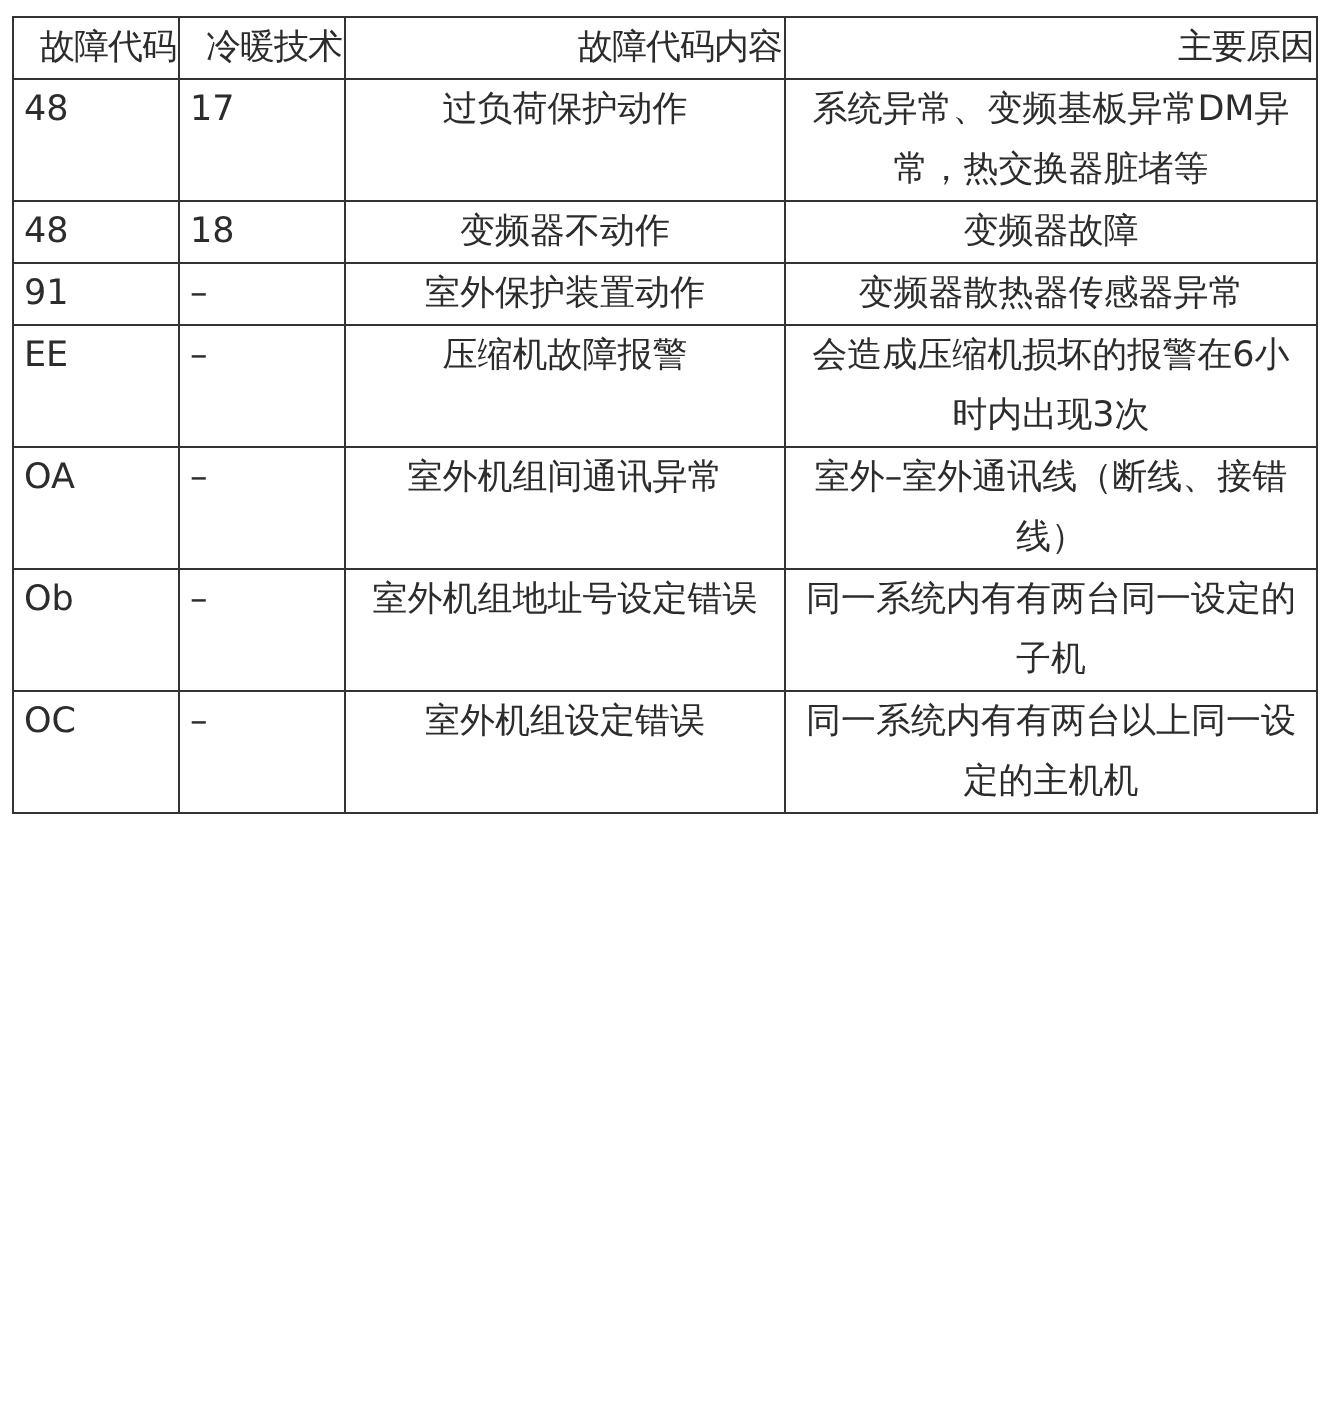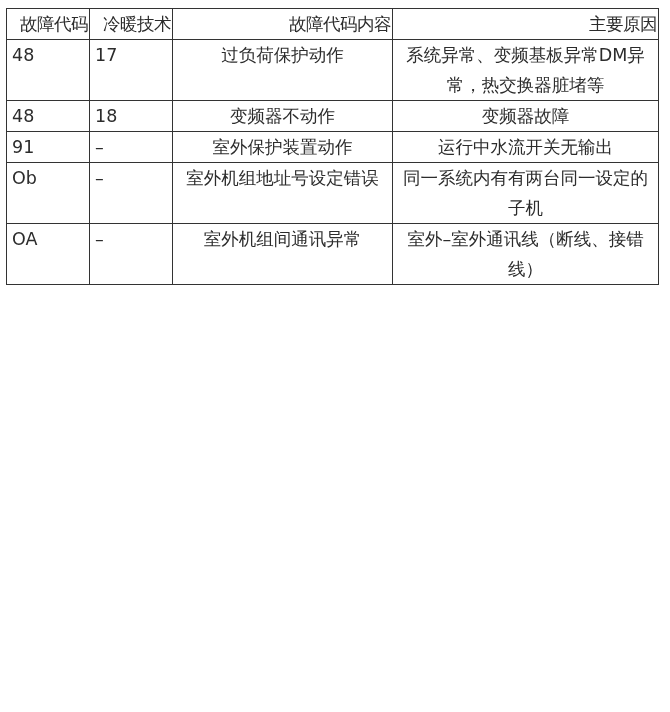--- a/index.html
+++ b/index.html
@@ -45,30 +45,42 @@
     <tr class="h1">
       <td class="c-code">48</td>
       <td class="c-stop">18</td>
       <td class="c-desc">变频器不动作</td>
       <td class="c-cause">变频器故障</td>
     </tr>
     <tr class="h1">
       <td class="c-code">91</td>
       <td class="c-stop">–</td>
       <td class="c-desc">室外保护装置动作</td>
-      <td class="c-cause">运行中水流开关无输出</td>
+      <td class="c-cause">变频器散热器传感器异常</td>
+    </tr>
+    <tr class="h2">
+      <td class="c-code">EE</td>
+      <td class="c-stop">–</td>
+      <td class="c-desc">压缩机故障报警</td>
+      <td class="c-cause">会造成压缩机损坏的报警在6小时内出现3次</td>
+    </tr>
+    <tr class="h2">
+      <td class="c-code">OA</td>
+      <td class="c-stop">–</td>
+      <td class="c-desc">室外机组间通讯异常</td>
+      <td class="c-cause">室外–室外通讯线（断线、接错线）</td>
     </tr>
     <tr class="h2">
       <td class="c-code">Ob</td>
       <td class="c-stop">–</td>
       <td class="c-desc">室外机组地址号设定错误</td>
       <td class="c-cause">同一系统内有有两台同一设定的子机</td>
     </tr>
     <tr class="h2">
-      <td class="c-code">OA</td>
+      <td class="c-code">OC</td>
       <td class="c-stop">–</td>
-      <td class="c-desc">室外机组间通讯异常</td>
-      <td class="c-cause">室外–室外通讯线（断线、接错线）</td>
+      <td class="c-desc">室外机组设定错误</td>
+      <td class="c-cause">同一系统内有有两台以上同一设定的主机机</td>
     </tr>
   </tbody>
 </table>
 
 <div class="watermark">头条 @冷暖技术</div>
 
 </body></html>

